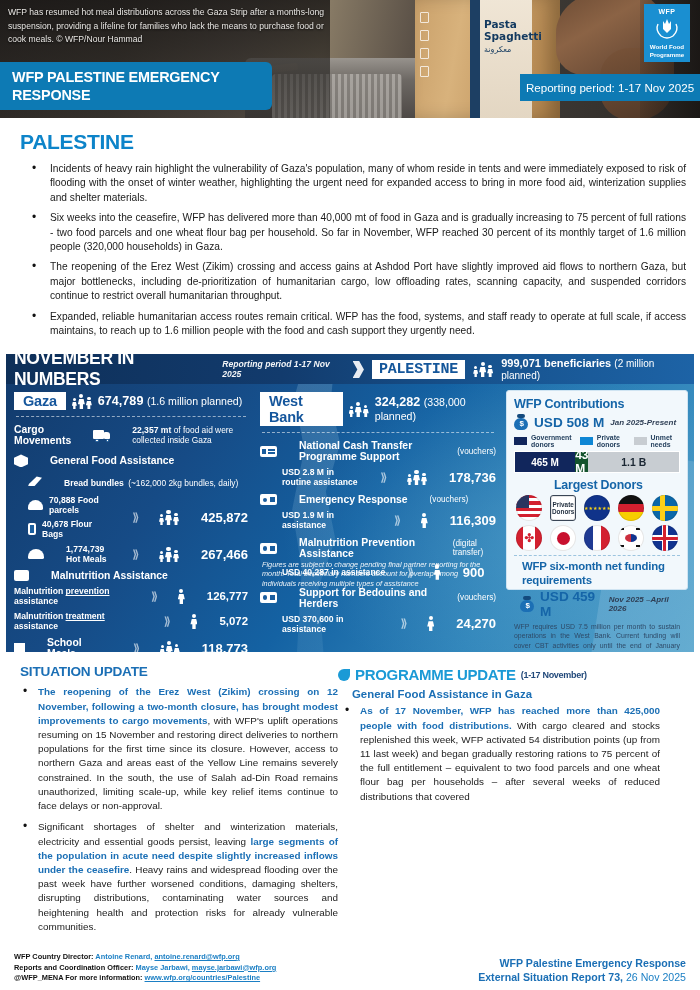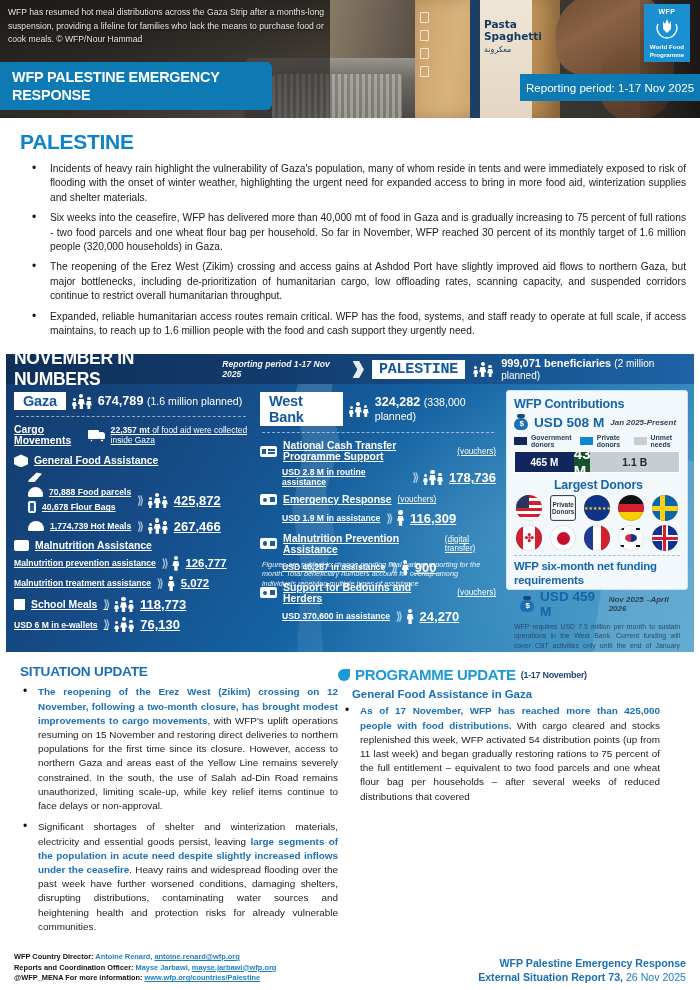--- a/index.html
+++ b/index.html
@@ -172,21 +172,21 @@
   .region-chip {
     background: #fff; color: #15569c; font-weight: bold; font-size: 14.5px;
     padding: 1px 9px; letter-spacing: -.2px;
   }
   .region-num { font-size: 12.6px; font-weight: bold; }
   .region-num .plan { font-weight: normal; font-size: 10.6px; }
   .dashdiv {
     border-top: 1.6px dashed rgba(255,255,255,.55); margin: 6px 2px 7px 2px;
   }
 
-  .row { display: flex; align-items: center; gap: 6px; margin-bottom: 5px; text-decoration: underline; }
+  .row { display: flex; align-items: center; gap: 22px; margin-bottom: 5px; }
   .lbl-b { font-size: 10.4px; font-weight: bold; }
   .lbl-s { font-size: 8.6px; font-weight: bold; }
   .lbl-n { font-size: 8.4px; font-weight: normal; }
   .sub { font-size: 8.2px; font-weight: normal; }
   .num-big { font-size: 13px; font-weight: bold; }
   .num-mid { font-size: 11.4px; font-weight: bold; }
   .arrows { color: rgba(255,255,255,.62); font-size: 11px; letter-spacing: -2px; font-weight: bold;}
   .ml-ind { margin-left: 14px; }
   .ml-ind2 { margin-left: 22px; }
   .u { text-decoration: underline; }
@@ -241,21 +241,21 @@
   .moneybag .ds { position:absolute; bottom:2px; left:5.4px; color:#fff; font-size:8px; font-weight:bold; line-height:8px;}
   .usd-big { font-size: 13.6px; font-weight: bold; color:#1565a8; }
   .date-it { font-size: 8px; font-style: italic; font-weight: bold; color:#2f3f55; }
 
   .legend { display:flex; align-items:center; gap:4px; font-size:6.9px; color:#24405e; font-weight:600; margin-bottom:3px;}
   .lg-sw { width:13px; height:8px; flex:none; }
   .sw-gov { background:#11265c; } .sw-priv { background:#0e86d4; } .sw-unmet { background:#c8cdd2; }
 
   .fbar { display:flex; height:22px; width:100%; border:1px solid #fff; margin-bottom:5px; }
   .fb-gov { background:#11265c; color:#fff; flex: 465; display:flex; align-items:center; justify-content:center; font-size:10px; font-weight:bold; }
-  .fb-priv { background:#14532d; color:#fff; flex: 95; display:flex; align-items:center; justify-content:center; font-size:15px; font-weight:bold; }
+  .fb-priv { background:#14532d; color:#fff; flex: 95; display:flex; align-items:center; justify-content:center; font-size:12px; font-weight:bold; }
   .fb-unmet { background:#c8cdd2; color:#1b2733; flex: 700; display:flex; align-items:center; justify-content:center; font-size:10.4px; font-weight:bold; }
 
   .contrib-card h5 { font-size: 12.4px; font-weight: bold; color:#1565a8; margin: 3px 0 3px 0; letter-spacing:-.2px;padding-left:40px;}
   .flags { display:grid; grid-template-columns: repeat(5, 1fr); gap: 4px 3px; margin-bottom: 4px; }
   .flag { width: 26px; height: 26px; border-radius: 50%; overflow: hidden; position: relative; justify-self:center;
           box-shadow: 0 0 0 1px rgba(0,0,0,.10) inset; }
   .flag.sq { border-radius: 3px; background:#fff; border:1.2px solid #3a4656; display:flex; align-items:center; justify-content:center;}
   .flag .pd { font-size: 6.4px; font-weight: bold; color:#1f2d3d; text-align:center; line-height:7px;}
   .f-us { background: repeating-linear-gradient(180deg,#d3202f 0 3.2px,#fff 3.2px 6.4px); }
   .f-us::before { content:""; position:absolute; left:0; top:0; width:13px; height:13px; background:#2a3560; }
@@ -273,21 +273,21 @@
   .f-kr { background:#fff; }
   .f-kr::after{content:"";position:absolute;left:7px;top:9px;width:12px;height:8px;background:linear-gradient(90deg,#cc2e3e 0 50%,#11338f 50% 100%);border-radius:50%;}
   .f-kr::before{content:"";position:absolute;left:2px;top:3px;width:4px;height:2px;background:#111;box-shadow: 16px 0 0 #111, 0 17px 0 #111, 16px 17px 0 #111;}
   .f-gb { background:#11338f; }
   .f-gb::before{content:"";position:absolute;left:10px;top:0;width:6px;height:26px;background:#fff;box-shadow:0 0 0 0 transparent;}
   .f-gb::after{content:"";position:absolute;left:0;top:10px;width:26px;height:6px;background:#fff;}
   .f-gb i{position:absolute;left:11.6px;top:0;width:3px;height:26px;background:#d3202f;z-index:2;}
   .f-gb b{position:absolute;left:0;top:11.6px;width:26px;height:3px;background:#d3202f;z-index:2;}
 
   .card-dash { border-top: 1.4px dashed #9cc4df; margin: 3px 0 4px 0; }
-  .six-mo h6 { font-size: 11.4px; font-weight: bold; color:#1565a8; line-height: 13.4px; letter-spacing:-.2px;}
+  .six-mo h6 { font-size: 11.4px; font-weight: bold; color:#1565a8; line-height: 13.4px; letter-spacing:-.2px;margin-left:8px;}
   .six-note { font-size: 6.9px; line-height: 9.2px; color:#2e4a68; margin-top: 3px; text-align: justify; }
 
   
   .cols { display: flex; padding: 10px 16px 0 16px; }
   .colA { width: 322px; } .colB { width: 322px; }
   .sec-h {
     color: #1b6fb5; font-size: 13.6px; font-weight: bold; letter-spacing: -.2px;
     margin: 2px 0 6px 4px;
   }
   .sec-h2 {
@@ -450,20 +450,24 @@
           </div>
         </div>
 
         <div class="row" style="margin-top:8px;">
           <div class="ico ico-box"></div>
           <div class="lbl-b">General Food Assistance</div>
         </div>
 
         <div class="row ml-ind">
           <div class="ico ico-bread"></div>
+          <div>
+            <span class="lbl-s">Bread bundles</span>
+            <span class="lbl-n">(~162,000 2kg bundles, daily)</span>
+          </div>
         </div>
 
         <div class="row ml-ind" style="align-items:center;">
           <div style="display:flex;flex-direction:column;gap:4px;">
             <div style="display:flex;align-items:center;gap:6px;">
               <div class="ico ico-parcel"></div>
               <span class="lbl-s">70,888 Food parcels</span>
             </div>
             <div style="display:flex;align-items:center;gap:6px;">
               <div class="ico ico-flour"></div>

